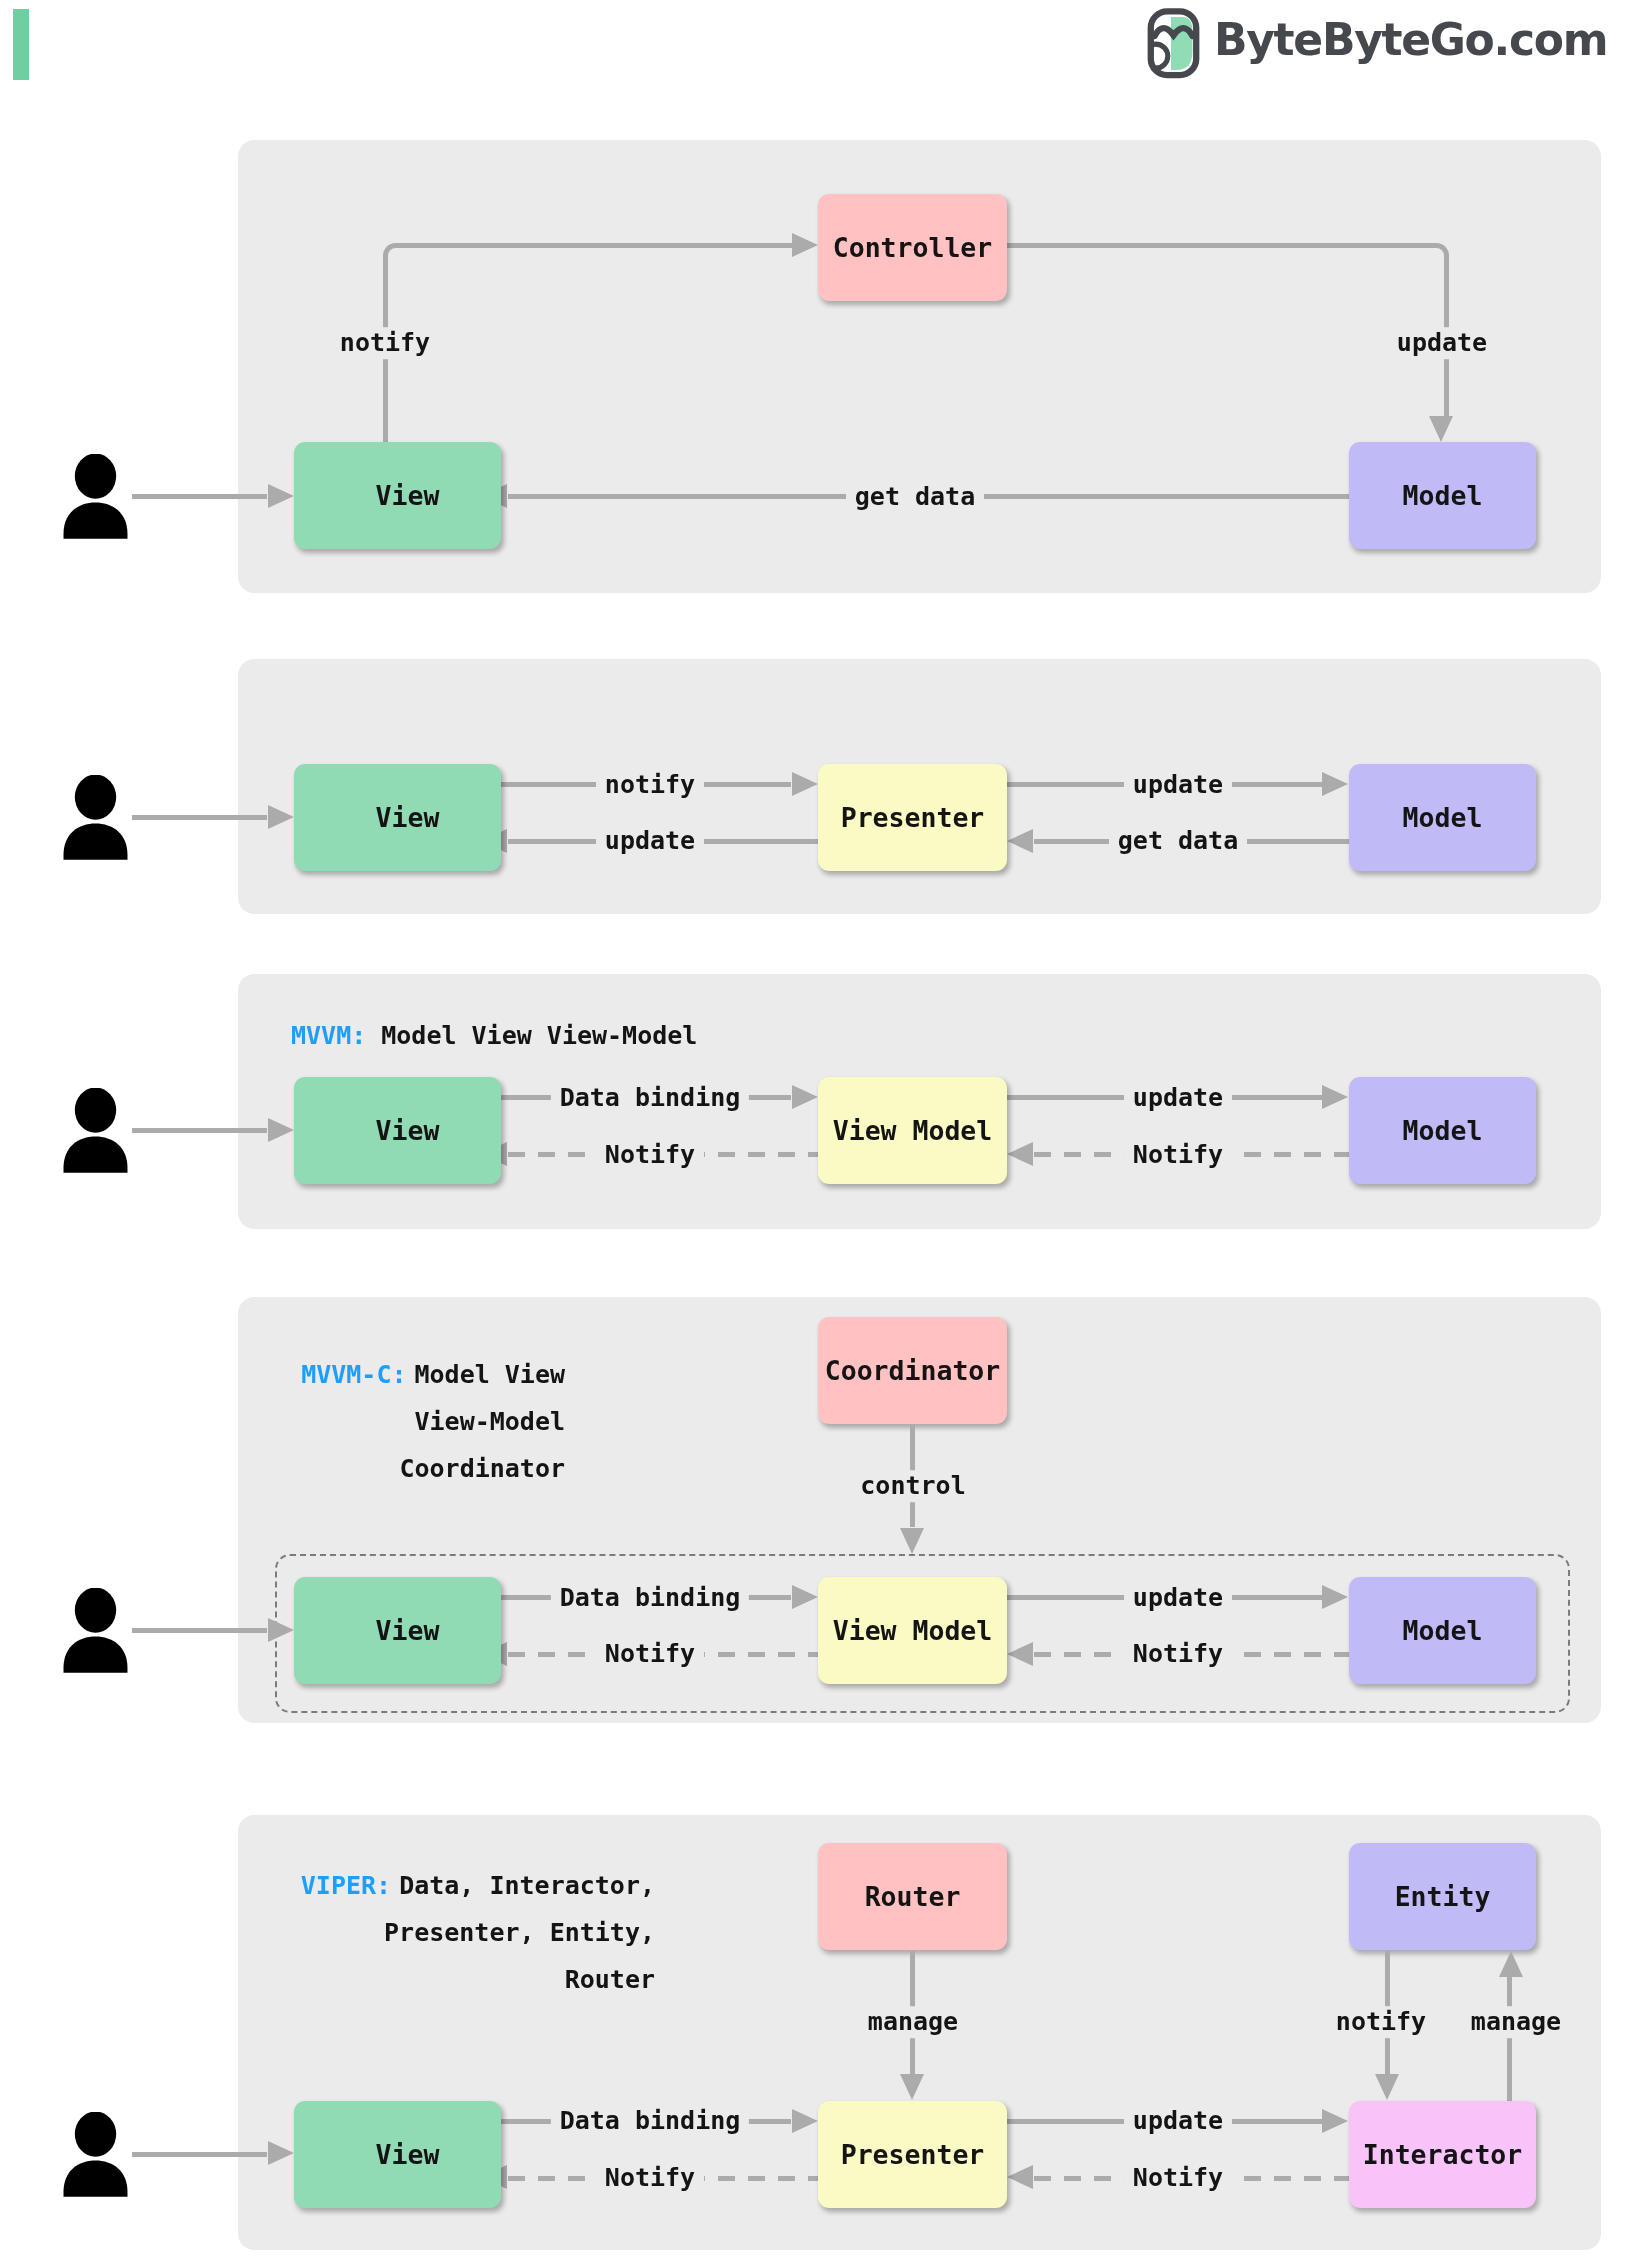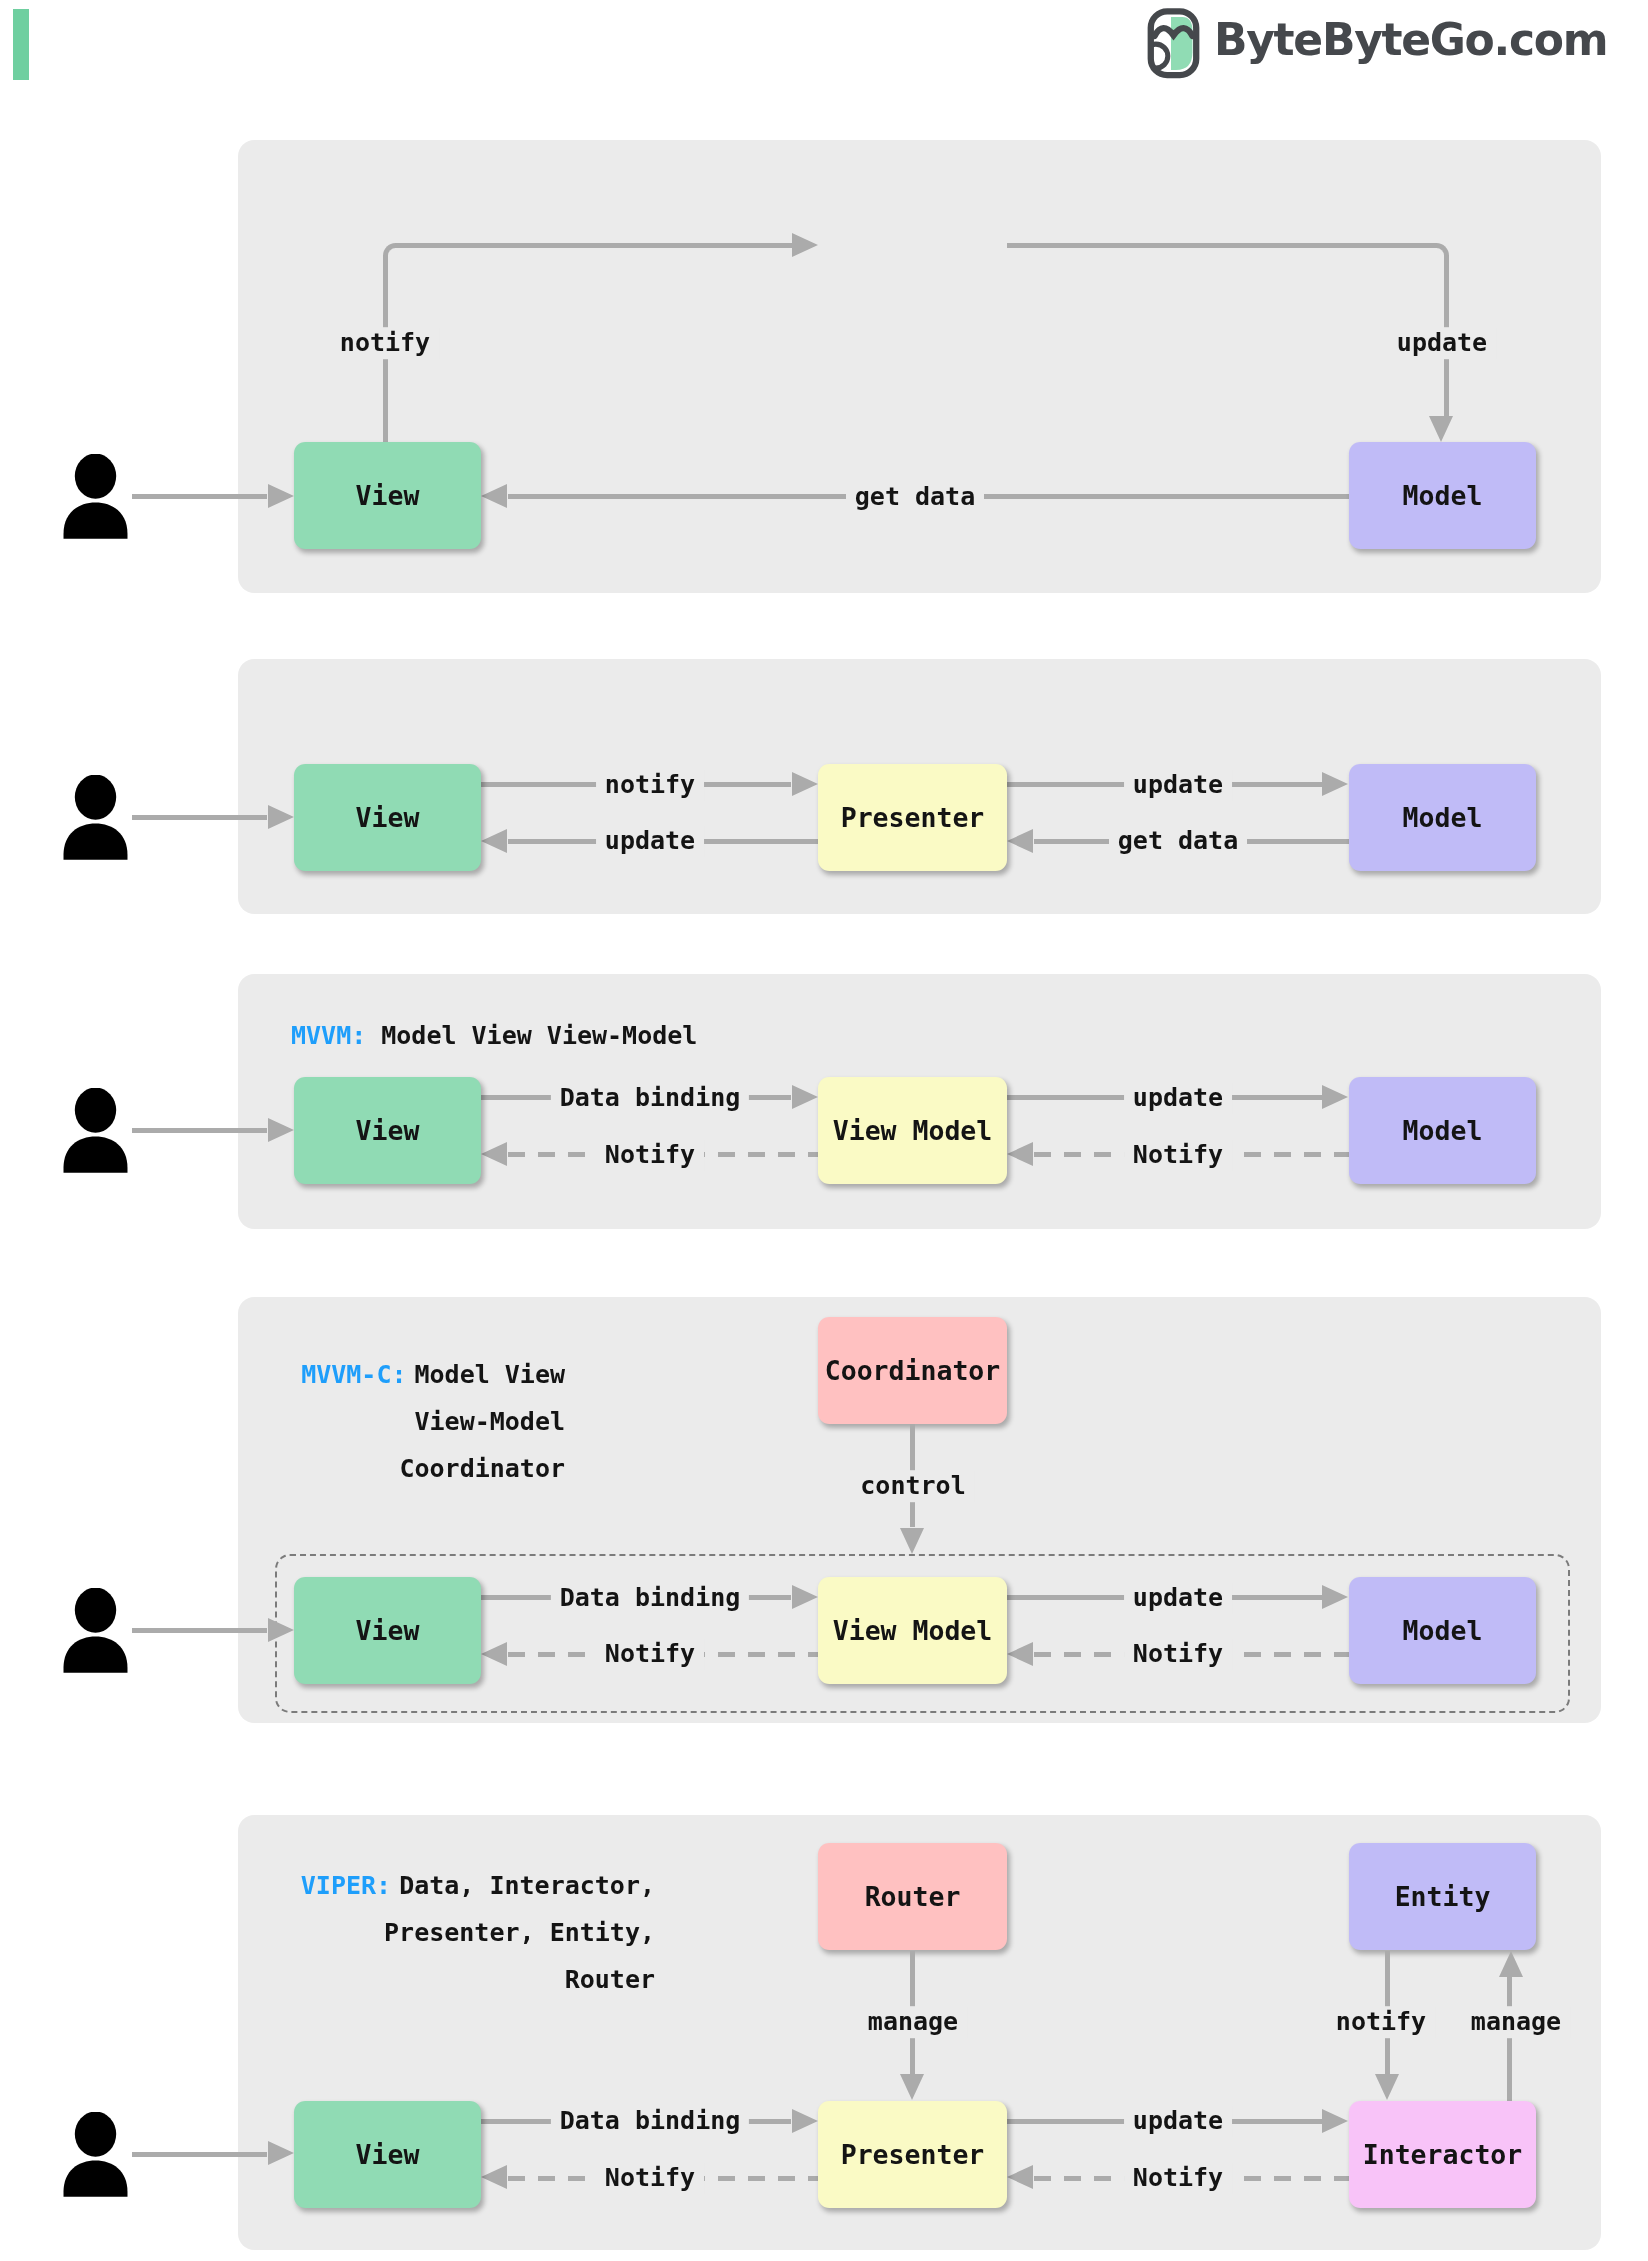--- a/index.html
+++ b/index.html
@@ -21,21 +21,21 @@
   
   .panel{position:absolute;left:238px;width:1363px;background:var(--panel);border-radius:16.4px;}
   .panel-title{position:absolute;font-size:25px;font-weight:700;white-space:nowrap;line-height:47px;}
   .panel-title .tag{color:var(--blue);}
   .panel-title .t{margin-left:15px;}
   .title-block{position:absolute;font-size:25px;font-weight:700;line-height:47px;text-align:right;}
   .title-block .tag{color:var(--blue);margin-right:8px;}
   
   .box{position:absolute;height:107px;border-radius:11.3px;display:flex;align-items:center;justify-content:center;
        font-size:26.5px;font-weight:700;color:var(--ink);box-shadow:2.5px 3.2px 5px rgba(0,0,0,0.28);}
-  .c-green{background:var(--green);} .c-yellow{background:var(--yellow);}
+  .c-green{background:var(--green);padding-left:20px;} .c-yellow{background:var(--yellow);}
   .c-pink{background:var(--pink);} .c-purple{background:var(--purple);} .c-magenta{background:var(--magenta);text-align:center;}
   
   .hline{position:absolute;height:5px;background:var(--arrow);}
   .vline{position:absolute;width:5px;background:var(--arrow);}
   .dash-h{position:absolute;height:5px;background:repeating-linear-gradient(90deg,var(--arrow) 0 17px,transparent 17px 30px);}
   .elbow-l{position:absolute;border-top:5px solid var(--arrow);border-left:5px solid var(--arrow);border-top-left-radius:12.6px;}
   .elbow-r{position:absolute;border-top:5px solid var(--arrow);border-right:5px solid var(--arrow);border-top-right-radius:12.6px;}
   .tri{position:absolute;width:0;height:0;}
   .tri-r{border-top:12.6px solid transparent;border-bottom:12.6px solid transparent;border-left:26.5px solid var(--arrow);}
   .tri-l{border-top:12.6px solid transparent;border-bottom:12.6px solid transparent;border-right:26.5px solid var(--arrow);}
@@ -76,20 +76,23 @@
 
   <div class="elbow-l" style="left:383px;top:243px;width:409px;height:199px"></div>
   <div class="tri tri-r" style="left:792px;top:233px"></div>
   <div class="elbow-r" style="left:1007px;top:243px;width:437px;height:173px"></div>
   <div class="tri tri-d" style="left:1429px;top:416px"></div>
   <div class="hline" style="left:508px;top:494px;width:841px"></div>
   <div class="tri tri-l" style="left:481px;top:484px"></div>
   <div class="edge-label" style="left:385px;top:343px">notify</div>
   <div class="edge-label" style="left:1442px;top:343px">update</div>
   <div class="edge-label" style="left:915px;top:497px">get data</div>
+  <div class="box c-pink" style="left:818px;top:194px;width:189px">
+      <span>Controller</span>
+    </div>
   <div class="box c-green" style="left:294px;top:442px;width:187px">
       <span>View</span>
     </div>
   <div class="box c-purple" style="left:1349px;top:442px;width:187px">
       <span>Model</span>
     </div>
   <svg class="person" style="left:61px;top:454px" viewBox="0 0 110 135">
     <ellipse cx="55" cy="35" rx="33" ry="36" fill="#000"></ellipse>
     <path d="M4,135 v-8 c0,-34 24,-50 51,-50 s51,16 51,50 v8 z" fill="#000"></path>
   </svg>

